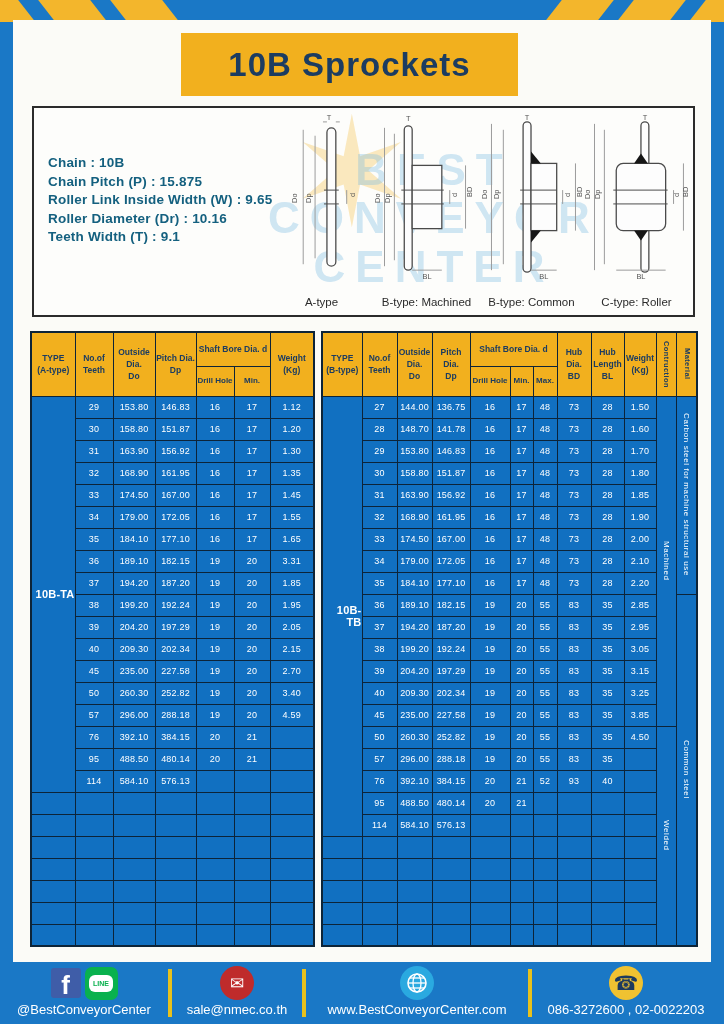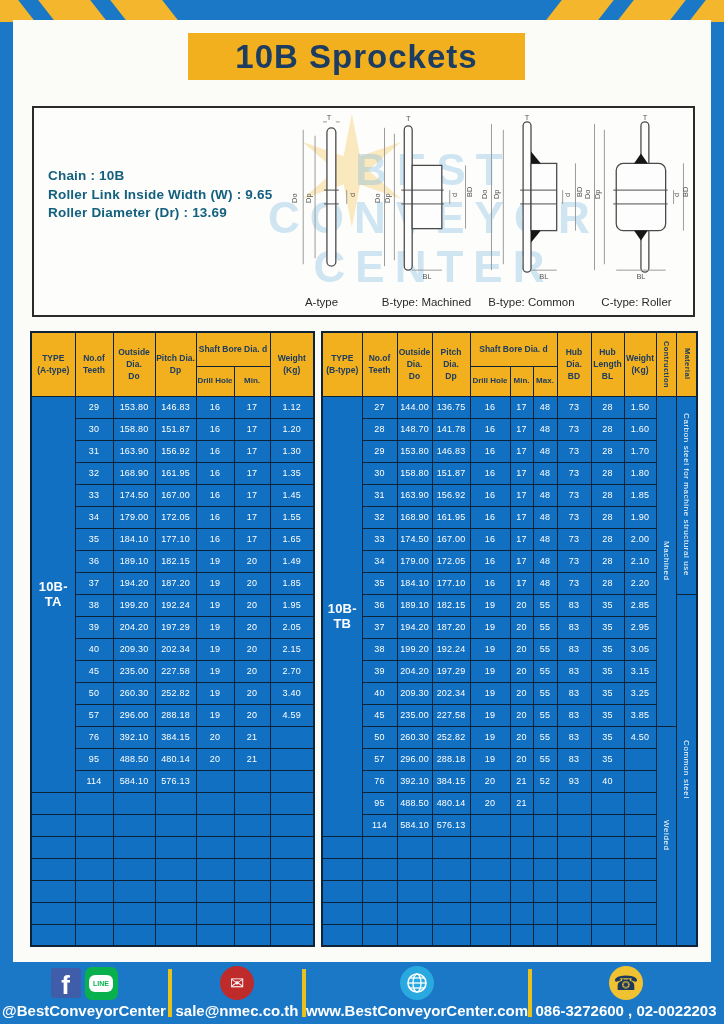--- a/index.html
+++ b/index.html
@@ -19,33 +19,33 @@
   
   .topband{position:absolute;left:0;top:0;width:724px;height:20px;background:var(--frame);}
   .stripe{position:absolute;top:-2px;height:24px;width:52px;background:var(--hazyellow);}
   .stripe.l{transform:skewX(38deg);}
   .stripe.r{transform:skewX(-38deg);}
 
   
   .sheet{position:absolute;left:13px;top:20px;width:698px;height:942px;background:var(--white);}
 
   
-  .banner{position:absolute;left:175px;top:13px;width:337px;height:47px;background:var(--yellow);
+  .banner{position:absolute;left:168px;top:13px;width:337px;height:63px;background:var(--yellow);
           display:flex;align-items:center;justify-content:center;}
   .banner span{font-size:33px;font-weight:bold;color:var(--navy);letter-spacing:1px;}
 
   
   .spec-panel{position:absolute;left:19px;top:86px;width:663px;height:211px;background:#fdfdfb;
               border:2px solid #2b2b2b;overflow:hidden;}
   .watermark-star{position:absolute;left:255px;top:-10px;font-size:150px;color:rgba(244,185,50,0.30);
                   line-height:1;pointer-events:none;}
   .watermark-text{position:absolute;left:150px;top:38px;width:500px;text-align:center;
                   font-weight:bold;font-size:44px;line-height:1.1;letter-spacing:10px;
                   color:rgba(120,185,225,0.35);pointer-events:none;}
-  .spec-lines{position:absolute;left:14px;top:60px;}
+  .spec-lines{position:absolute;left:14px;top:47px;}
   .spec-line{font-size:13.5px;font-weight:bold;color:var(--spec);margin-bottom:3.5px;letter-spacing:0.2px;}
   .diagrams{position:absolute;right:4px;top:6px;display:flex;}
   .diag{width:105px;display:flex;flex-direction:column;align-items:center;}
   .diag svg{width:105px;height:168px;}
   .diag-label{font-size:11.5px;color:#2b2b2b;margin-top:14px;white-space:nowrap;}
   .dim{stroke:#9a9a9a;stroke-width:1;}
   .plate{fill:#fdfdfd;stroke:#4a4a4a;stroke-width:1.3;}
   .bore{stroke:#4a4a4a;stroke-width:1;}
   .weld{fill:#161616;}
   .diag text{font-size:7.5px;fill:#555;}
@@ -55,30 +55,30 @@
   #table-right{position:absolute;left:321px;top:331px;}
   th,td{border:1.5px solid var(--border);text-align:center;vertical-align:middle;
         overflow:hidden;padding:0;}
   thead th{background:var(--yellow);color:var(--navy);font-weight:bold;font-size:8.5px;
            white-space:pre-line;line-height:1.45;}
   thead tr.h1{height:34px;}
   thead tr.h2{height:30px;}
   thead tr.h2 th{font-size:8px;}
   tbody tr{height:22px;}
   tbody td{color:#fff;font-size:9px;letter-spacing:0.2px;}
-  td.type-cell{font-size:13px;font-weight:bold;}
+  td.type-cell{font-size:11px;font-weight:bold;text-align:right;}
   th.vhead{writing-mode:vertical-rl;font-size:7.5px;letter-spacing:0.4px;padding:2px 0;}
   td.vcell{writing-mode:vertical-rl;font-size:8px;letter-spacing:0.6px;padding:3px 0;}
 
   
   .footer{position:absolute;left:0;top:962px;width:724px;height:62px;background:var(--frame);
           display:flex;align-items:stretch;}
   .fsec{display:flex;flex-direction:column;align-items:center;justify-content:flex-start;padding-top:3px;}
   .fsec .icons{display:flex;gap:4px;align-items:center;height:36px;}
-  .ftext{color:#fff;font-weight:bold;font-size:15px;margin-top:1px;white-space:nowrap;}
+  .ftext{color:#fff;font-weight:normal;font-size:13px;margin-top:1px;white-space:nowrap;}
   .vbar{width:4px;background:#e8c11c;margin:7px 0;}
   .s1{width:168px;} .s2{width:130px;} .s3{width:222px;border-radius:20px;} .s4{width:188px;}
   .icon-fb{width:30px;height:30px;background:#3f5da8;color:#fff;border-radius:3px;
            display:flex;align-items:flex-end;justify-content:center;font-size:26px;font-weight:bold;line-height:0.95;overflow:hidden;}
   .icon-line{width:33px;height:33px;background:#09b14e;border-radius:7px;display:flex;align-items:center;justify-content:center;}
   .icon-line .bubble{width:24px;height:17px;background:#fff;border-radius:6px;display:flex;align-items:center;justify-content:center;
                      font-size:7px;font-weight:bold;color:#09b14e;}
   .icon-round{width:34px;height:34px;border-radius:50%;display:flex;align-items:center;justify-content:center;}
   .icon-mail{background:#bf2b2b;color:#fff;font-size:17px;}
   .icon-globe{background:#2aa9e0;}
@@ -103,22 +103,24 @@
     <div class="banner">
       <span>10B Sprockets</span>
     </div>
 
     <div class="spec-panel">
       <div class="watermark-star">✶</div>
       <div class="watermark-text">BEST CONVEYOR CENTER</div>
 
       <div class="spec-lines">
         <div class="spec-line">Chain  :  10B</div>
+        <div class="spec-line">Chain Pitch (P)  :  15.875</div>
         <div class="spec-line">Roller Link Inside Width (W) : 9.65</div>
-        <div class="spec-line">Roller Diameter (Dr)  : 13.69</div>
+        <div class="spec-line">Roller Diameter (Dr)  : 10.16</div>
+        <div class="spec-line">Teeth Width (T)  :  9.1</div>
       </div>
 
       <div class="diagrams">
 
         <div class="diag">
           <svg viewBox="0 0 105 170">
             <line class="dim" x1="34" y1="16" x2="34" y2="152"></line>
             <text transform="rotate(-90 28 90)" x="28" y="90">Do</text>
             <line class="dim" x1="46" y1="22" x2="46" y2="146"></line>
             <text transform="rotate(-90 42 90)" x="42" y="90">Dp</text>
@@ -292,21 +294,21 @@
           <td>16</td>
           <td>17</td>
           <td>1.65</td>
         </tr>
         <tr>
           <td>36</td>
           <td>189.10</td>
           <td>182.15</td>
           <td>19</td>
           <td>20</td>
-          <td>1.49</td>
+          <td>3.31</td>
         </tr>
         <tr>
           <td>37</td>
           <td>194.20</td>
           <td>187.20</td>
           <td>19</td>
           <td>20</td>
           <td>1.85</td>
         </tr>
         <tr>

